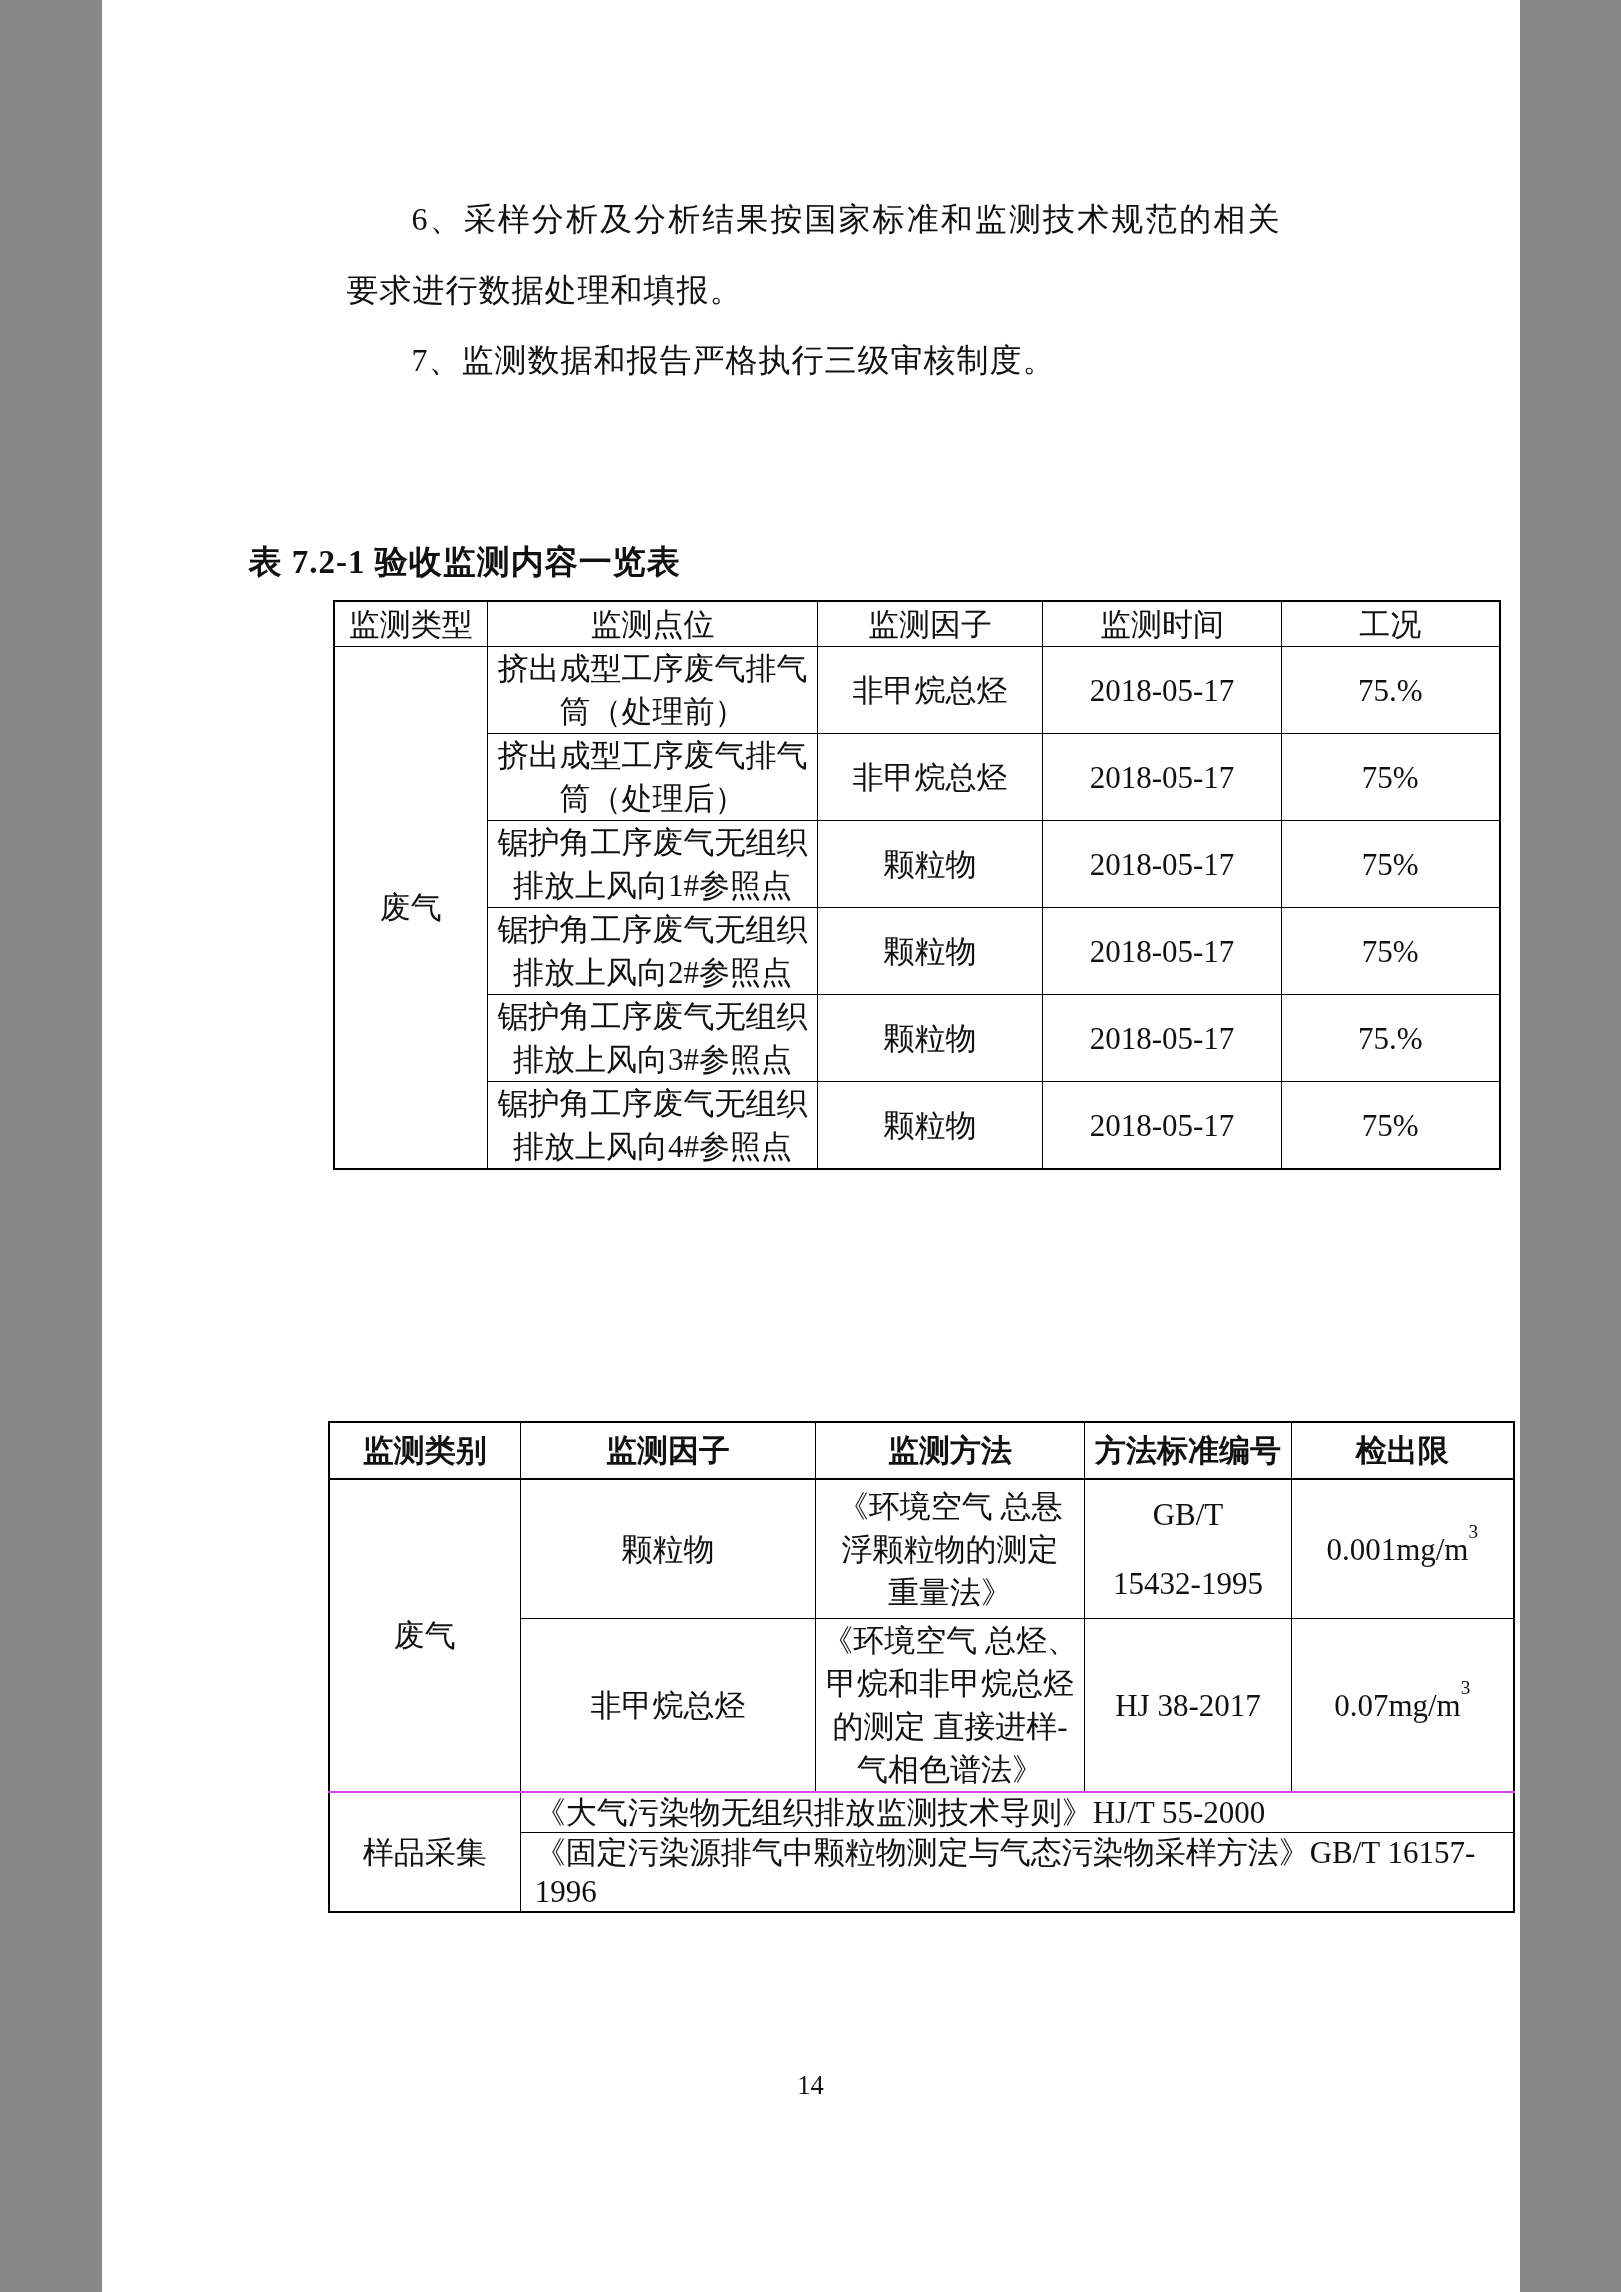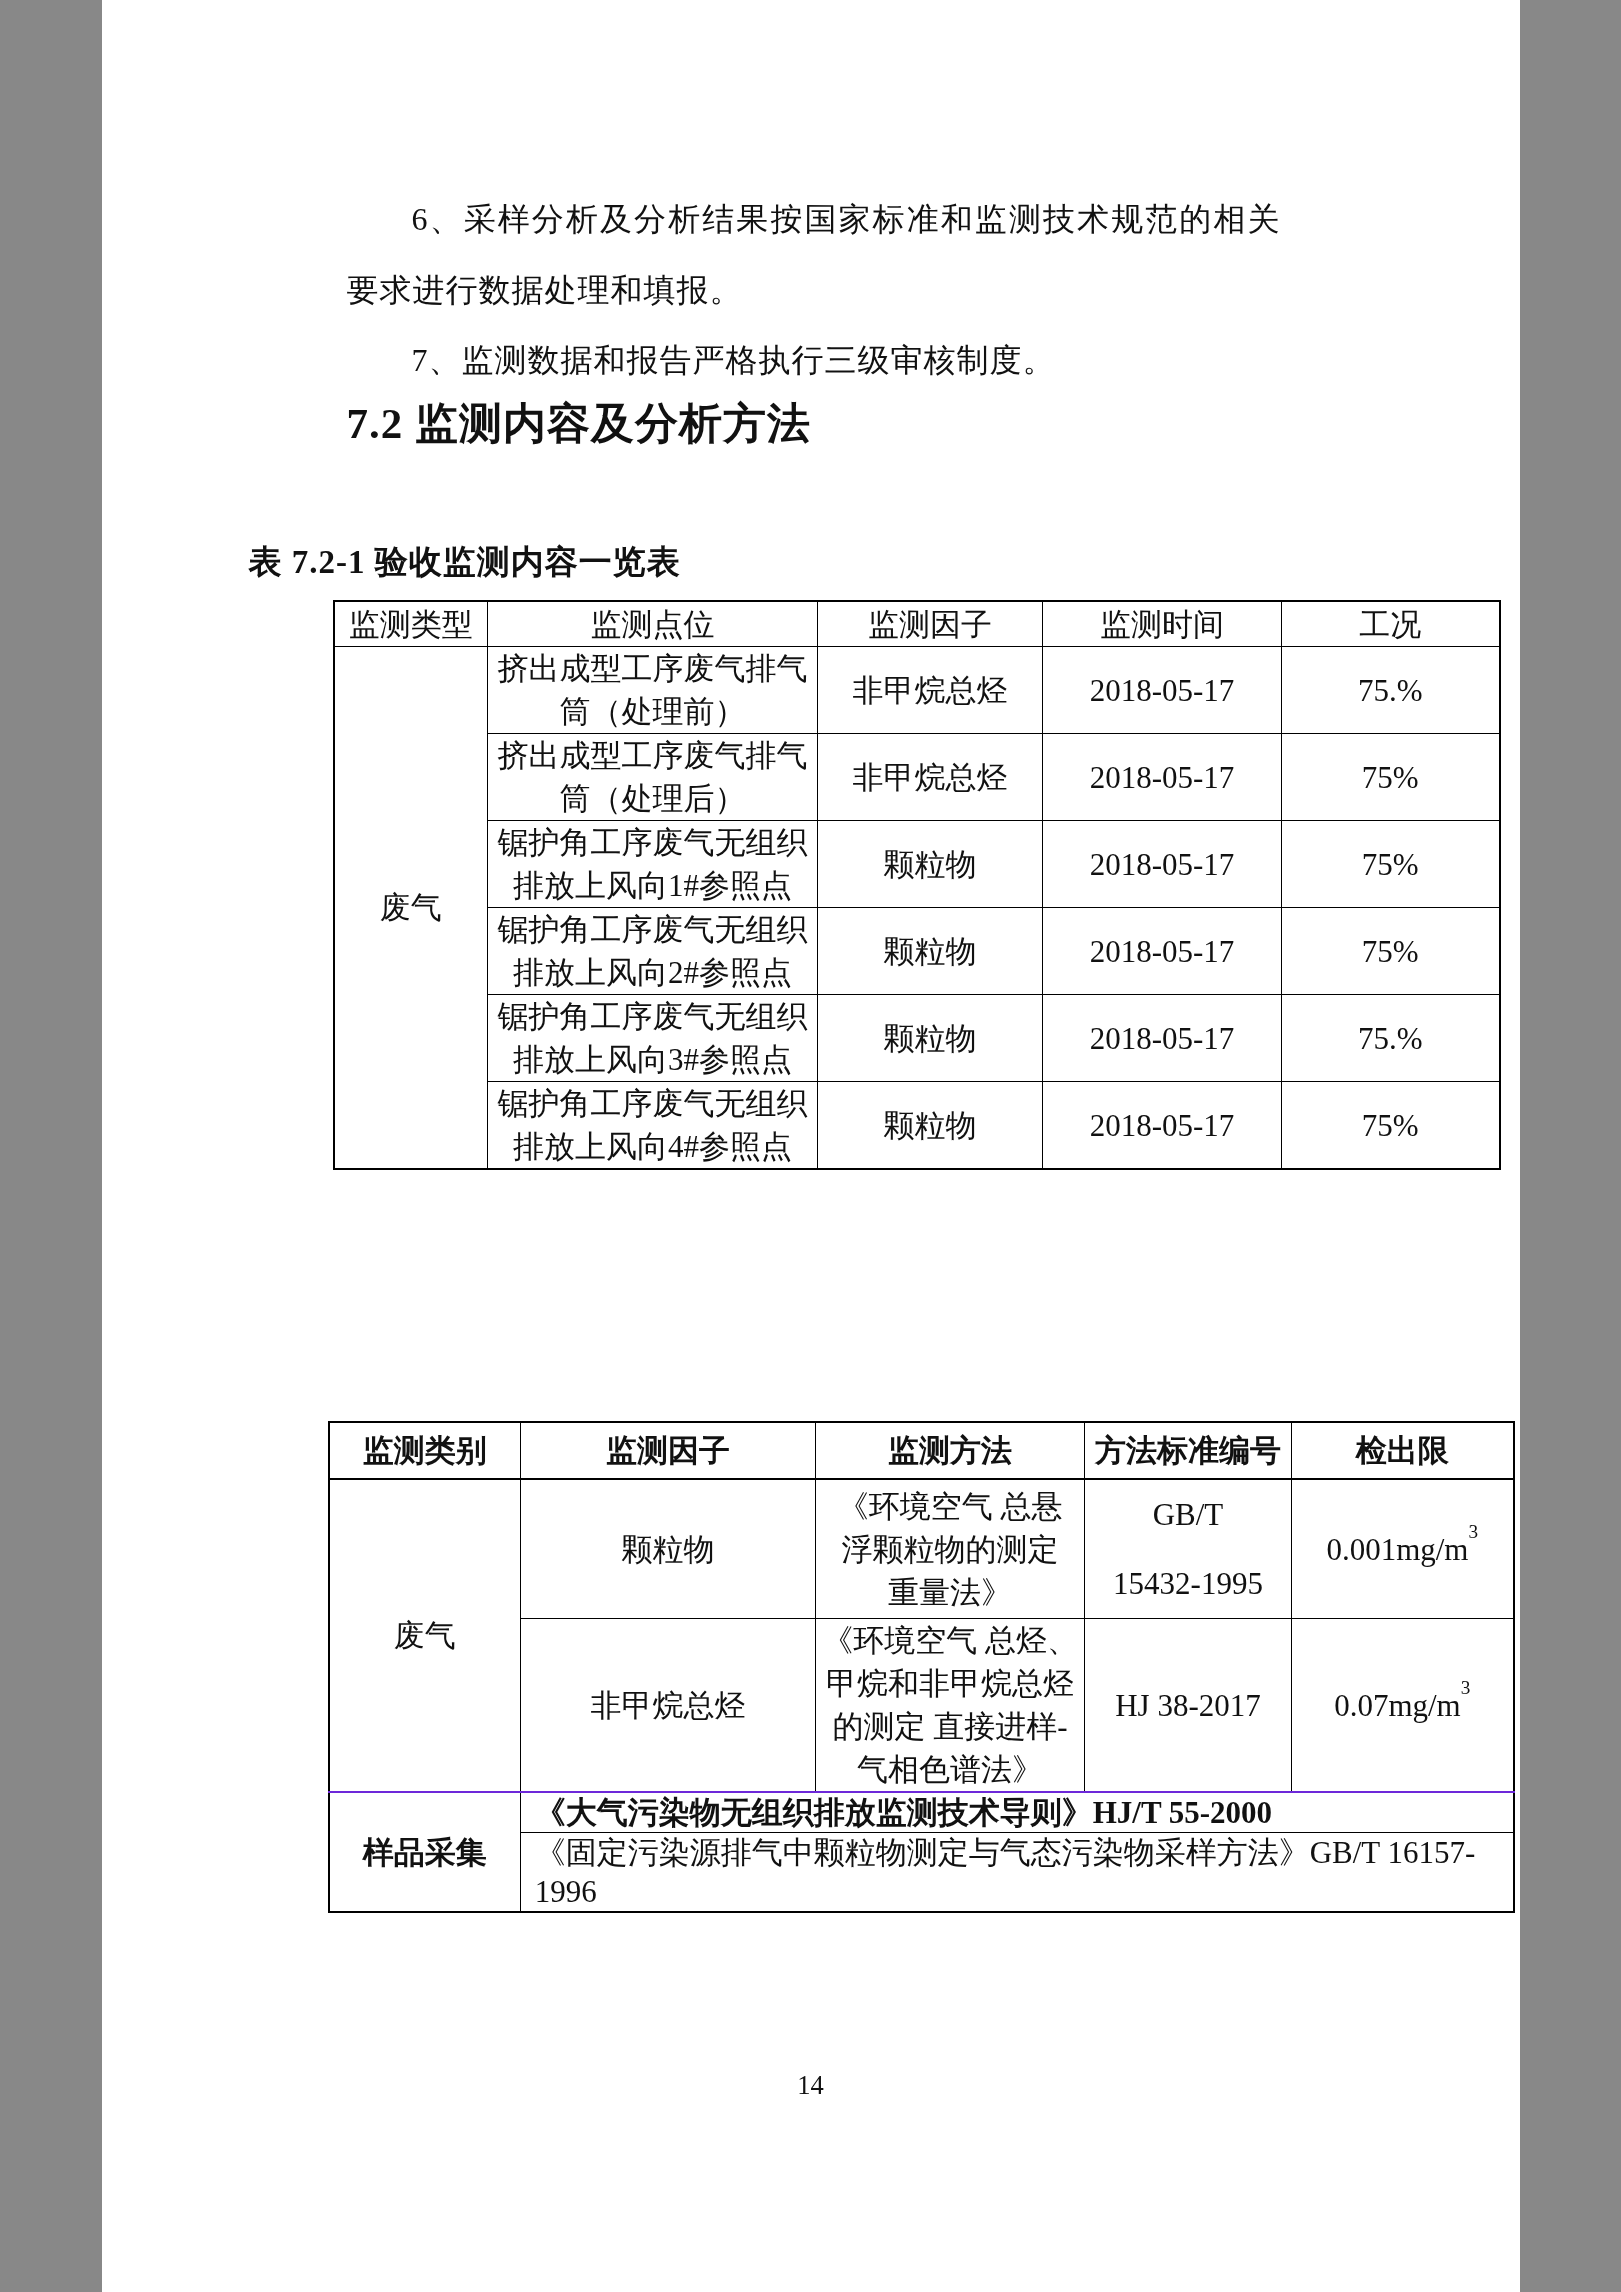--- a/index.html
+++ b/index.html
@@ -49,36 +49,35 @@
   .t1 tr.hdr th { height:44px; font-weight:normal; }
   .t1 td.h88 { height:86px; }
   .t2 tr.hdr th { height:55px; font-weight:bold; border-bottom:2px solid #000; }
   .t2 td { line-height:41px; }
   .t2 td.r1 { height:123px; }
   .t2 td.r2 { height:162px; }
   .t2 td.r3 { height:64px; }
   .t2 td.r4 { height:68px;border-radius:25px; }
   .t2 td.std1 { line-height:69px; }
   .t2 td.sampling { text-align:left; padding-left:13.7px; line-height:39px; }
-  .t2 td.sep-top { border-top:2px solid #6d28d9;font-weight:bold; }
+  .t2 td.sep-top { border-top:2px solid #d946ef; }
   td sup { font-size:0.62em; position:relative; top:-0.55em; line-height:0; }
   .page-number {
     position:absolute; left:0; right:0; top:2066px; margin:0;
     text-align:center; font-size:26.5px; line-height:39px;
   }
 </style>
 </head>
 <body>
 
 <div class="page">
 
   <p class="body-text indent" style="top:184px">6、采样分析及分析结果按国家标准和监测技术规范的相关要求进行数据处理和填报。</p>
   <p class="body-text indent" style="top:325px">7、监测数据和报告严格执行三级审核制度。</p>
 
-  <h2 class="heading" style="top:394px">7.2 监测内容及分析方法</h2>
 
 
   <p class="caption" style="top:535px">表 7.2-1  验收监测内容一览表</p>
 
   <table class="t t1">
     <colgroup>
       <col style="width:154px">
         <col style="width:330px">
         <col style="width:225px">
         <col style="width:239px">

